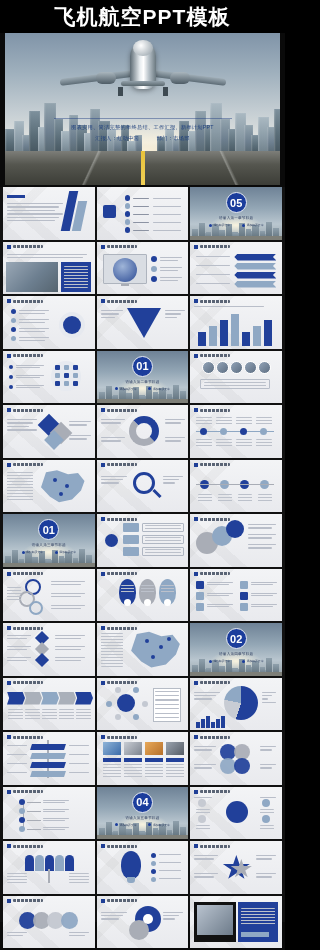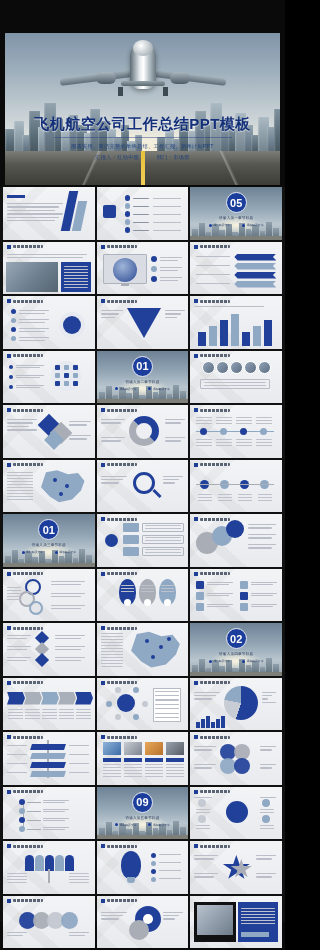--- a/index.html
+++ b/index.html
@@ -135,20 +135,23 @@
   .bulb { position:absolute; border-radius:50% 50% 45% 45%; background:#21409a; }
   .tri { position:absolute; clip-path: polygon(50% 0, 100% 100%, 0 100%); background:#21409a; }
   .chin { position:absolute; background:#8fa8c4;
     clip-path: polygon(18% 8%, 40% 2%, 62% 14%, 82% 10%, 95% 34%, 88% 62%, 70% 88%, 44% 96%, 26% 80%, 8% 52%); }
 </style>
 </head>
 <body>
 
 <div class="page">
 
+  <div class="banner banner-top">
+    <span>飞机航空PPT模板</span>
+  </div>
 
   <div class="hero">
     <div class="hero-sky"></div>
 
     <div class="skyline" id="skyline">
         <div class="bld dk" style="left: 0px; height: 26px; width: 12px;"></div>
         <div class="bld lt" style="left: 9px; height: 34px; width: 10px;"></div>
         <div class="bld" style="left: 17px; height: 20px; width: 9px;"></div>
         <div class="bld dk" style="left: 24px; height: 44px; width: 11px;"></div>
         <div class="bld lt" style="left: 33px; height: 28px; width: 8px;"></div>
@@ -193,21 +196,20 @@
       <div class="engine l"></div>
       <div class="engine r"></div>
       <div class="fuselage"></div>
       <div class="nose"></div>
       <div class="tail"></div>
       <div class="gear l"></div>
       <div class="gear r"></div>
     </div>
 
     <div class="hero-text">
-      <div class="hero-title">飞机航空公司工作总结PPT模板</div>
       <div class="hero-rule"></div>
       <div class="hero-sub">图表实用、简洁完整的年终总结、工作汇报、新年计划PPT</div>
       <div class="hero-meta">
         <span>汇报人：红动中国</span>
         <span>部门：市场部</span>
       </div>
     </div>
   </div>
 
   <div class="grid" id="grid">
@@ -913,21 +915,21 @@
           <div class="dv-b" style="left:62px;height:15px;width:7px"></div>
           <div class="dv-b" style="left:22px;height:14px;width:7px"></div>
           <div class="dv-b" style="left:70px;height:9px;width:5px"></div>
           <div class="dv-b" style="left:16px;height:8px;width:5px"></div>
           <div class="dv-b" style="left:76px;height:18px;width:6px"></div>
           <div class="dv-b" style="left:9px;height:17px;width:6px"></div>
           <div class="dv-b" style="left:83px;height:12px;width:6px"></div>
           <div class="dv-b" style="left:2px;height:11px;width:6px"></div>
         </div>
         <div class="dv-ground"></div>
-        <div class="dv-num">09</div>
+        <div class="dv-num">04</div>
         <div class="dv-cap">请输入第五章节标题</div>
         <div class="dv-tags">
           <span class="dv-tag">
             <span class="dv-dot"></span>
             <span>添加标题文字</span>
           </span>
           <span class="dv-tag">
             <span class="dv-dot"></span>
             <span>添加标题文字</span>
           </span>

